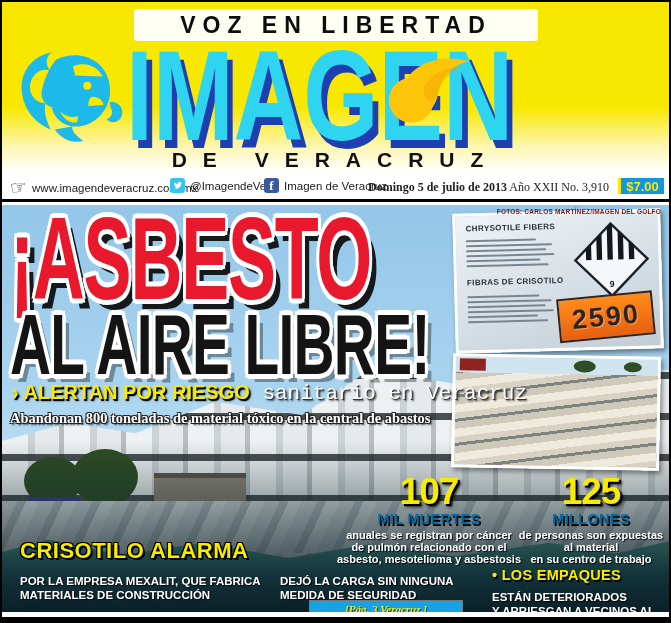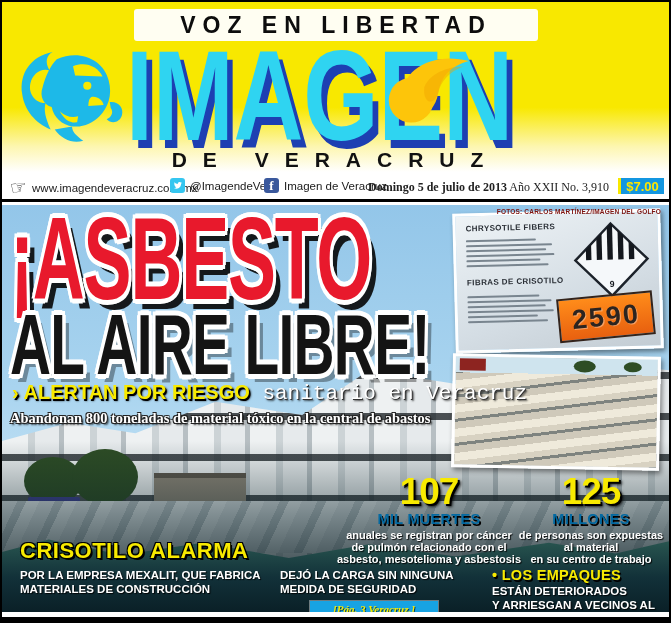--- a/index.html
+++ b/index.html
@@ -98,25 +98,25 @@
     text-shadow:1px 1px 1px rgba(0,0,0,0.9);margin-top:2px;}
   .stat1{left:324px;top:268px;width:206px;}
   .stat2{left:500px;top:268px;width:178px;}
   
   .alarm{position:absolute;left:18px;top:333px;font-weight:900;font-size:22px;color:#f8ea00;
     letter-spacing:0.5px;text-shadow:-1px -1px 0 #000,1px -1px 0 #000,-1px 1px 0 #000,2px 2px 0 #000;}
   .bullet{position:absolute;}
   .bullet .lead{font-weight:900;font-size:14.5px;color:#f8ea00;letter-spacing:0.3px;
     text-shadow:1.5px 1.5px 0 #000;}
   .bullet .desc{font-weight:900;font-size:11.5px;line-height:1.2;color:#fff;white-space:pre-line;
-    text-shadow:1px 1px 1px rgba(0,0,0,0.9);margin-top:2px;}
+    text-shadow:1px 1px 1px rgba(0,0,0,0.9);margin-top:8px;}
   .bullet1{left:18px;top:362px;width:245px;}
   .bullet2{left:278px;top:362px;width:200px;}
   .bullet3{left:490px;top:362px;width:200px;}
-  .pageref{position:absolute;left:308px;top:396px;width:128px;height:16px;background:#17a3e3;
+  .pageref{position:absolute;left:308px;top:396px;width:152px;height:16px;background:#17a3e3;
     display:flex;align-items:center;justify-content:center;box-shadow:0 0 0 1px rgba(255,255,255,0.4);}
   .pageref span{font-family:"Liberation Serif","DejaVu Serif",serif;font-style:italic;font-weight:700;
     font-size:11px;color:#f8ea00;text-shadow:1px 1px 0 rgba(0,0,0,0.6);white-space:nowrap;}
 </style>
 </head>
 <body>
 
 <div class="page">
 
   <div class="masthead">

